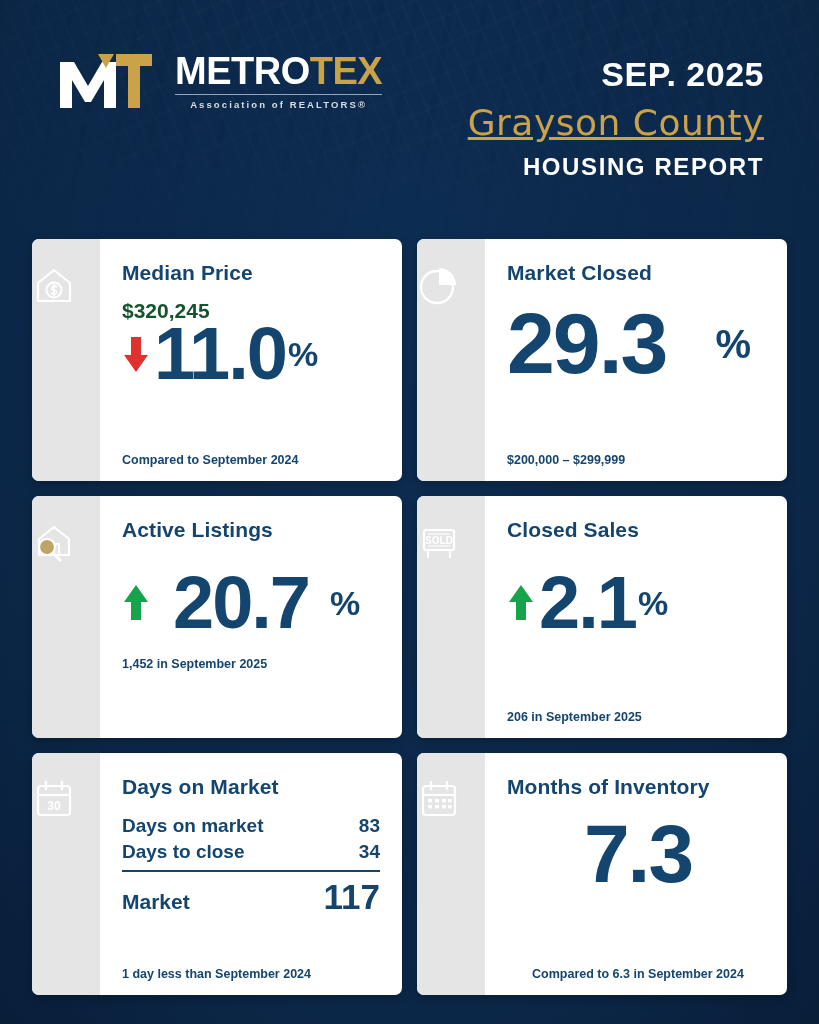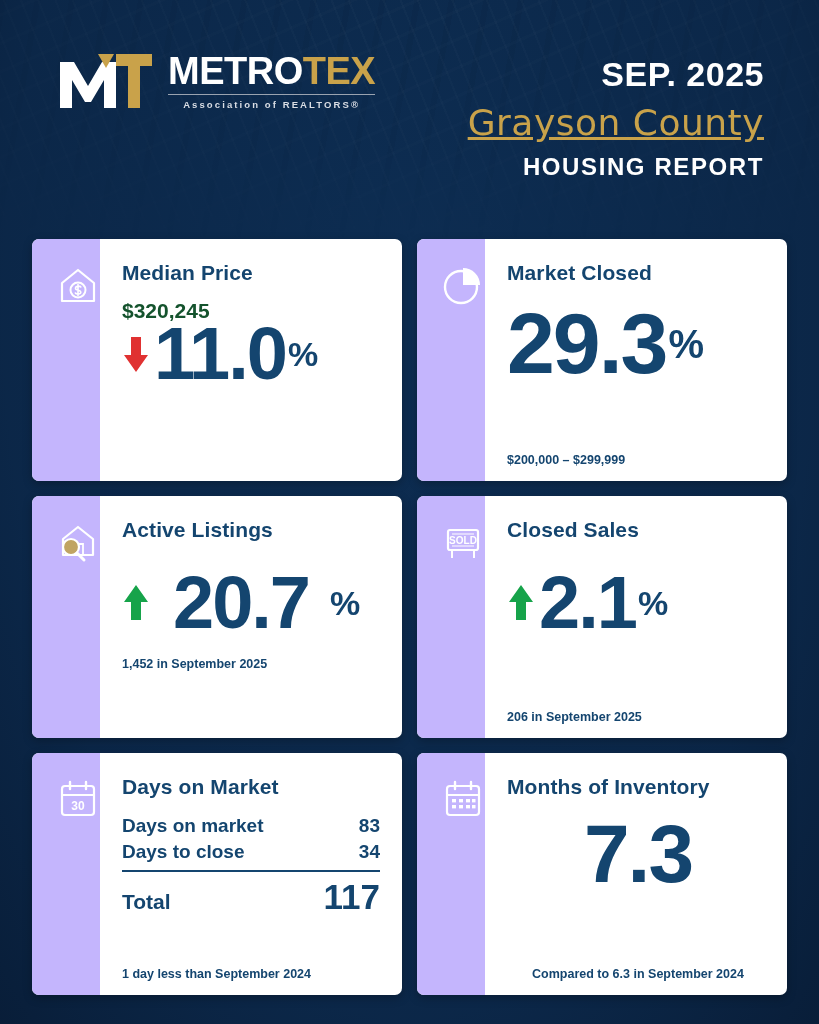--- a/index.html
+++ b/index.html
@@ -38,21 +38,21 @@
   
   header {
     position:absolute; left:0; top:0; width:819px; height:225px;
   }
   .logo-wrap {
     position:absolute; left:58px; top:52px;
     display:flex; align-items:center;
   }
   .logo-mark { position:relative; width:96px; height:58px; }
   .logo-mark svg { display:block; }
-  .logo-text { margin-left:14px; line-height:1; }
+  .logo-text { margin-left:21px; line-height:1; }
   .logo-word {
     font-size:38px; font-weight:bold; letter-spacing:-0.5px;
     color:#ffffff;
   }
   .logo-word .tex { color:#c9a24a; }
   .logo-sub {
     margin-top:5px;
     font-size:9.5px; letter-spacing:2.1px; font-weight:bold;
     color:#d9dde4;
     text-align:center;
@@ -89,22 +89,22 @@
   .card {
     position:relative;
     background:#ffffff;
     border-radius:7px;
     overflow:hidden;
     display:flex;
     box-shadow:0 3px 10px rgba(0,0,0,0.25);
   }
   .card-strip {
     width:68px; flex:0 0 68px;
-    background:#c4b5fd;
-    display:flex; align-items:flex-start; justify-content:flex-end;
+    background:#e5e5e5;
+    display:flex; align-items:flex-start; justify-content:flex-start;
     padding-top:24px;
   }
   .card-body {
     flex:1 1 auto;
     padding:22px 18px 14px 22px;
     display:flex; flex-direction:column;
   }
   .card-title {
     font-size:21px; font-weight:bold; color:#14456f;
     letter-spacing:0.1px;
@@ -136,21 +136,21 @@
 
   
   .dom-table { margin-top:16px; width:258px; }
   .dom-row {
     display:flex; justify-content:space-between; align-items:baseline;
     font-size:19px; font-weight:bold; color:#14456f; margin-bottom:4px;
   }
   .dom-divider { height:2px; background:#14456f; margin:7px 0 7px 0; }
   .dom-total-label { font-size:21px; font-weight:bold; color:#14456f; }
   .dom-total-value { font-size:35px; font-weight:bold; color:#14456f; line-height:1; }
-  .ms-number-row { margin-top:10px; }
+  .ms-number-row { margin-top:10px;gap:47px; }
 
   .icon-svg { display:block; }
 </style>
 </head>
 <body>
 
 <div id="page">
   <div class="bg-texture"></div>
   <div class="bg-vignette"></div>
 
@@ -197,20 +197,21 @@
         <div class="sub-value">$320,245</div>
         <div class="big-row">
           <span class="arrow">
             <svg class="icon-svg" width="26" height="38" viewBox="0 0 26 38">
               <path d="M13 37 L1 20 L8 20 L8 2 L18 2 L18 20 L25 20 Z" fill="#e03131"></path>
             </svg>
           </span>
           <span class="big-number">11.0</span>
             <span class="pct">%</span>
         </div>
+        <div class="card-note">Compared to September 2024</div>
       </div>
     </div>
 
     <div class="card">
       <div class="card-strip">
         <span>
           <svg class="icon-svg" width="44" height="44" viewBox="0 0 44 44">
             <path d="M22 22 L22 5 A17 17 0 0 1 39 22 Z" fill="#ffffff"></path>
             <circle cx="20" cy="24" r="16" fill="none" stroke="#ffffff" stroke-width="2.4"></circle>
           </svg>
@@ -295,21 +296,21 @@
           <div class="dom-row">
             <span>Days on market</span>
             <span>83</span>
           </div>
           <div class="dom-row">
             <span>Days to close</span>
             <span>34</span>
           </div>
           <div class="dom-divider"></div>
           <div class="dom-row">
-            <span class="dom-total-label">Total</span>
+            <span class="dom-total-label">Market</span>
             <span class="dom-total-value">117</span>
           </div>
         </div>
         <div class="card-note">1 day less than September 2024</div>
       </div>
     </div>
 
     <div class="card">
       <div class="card-strip">
         <span>

